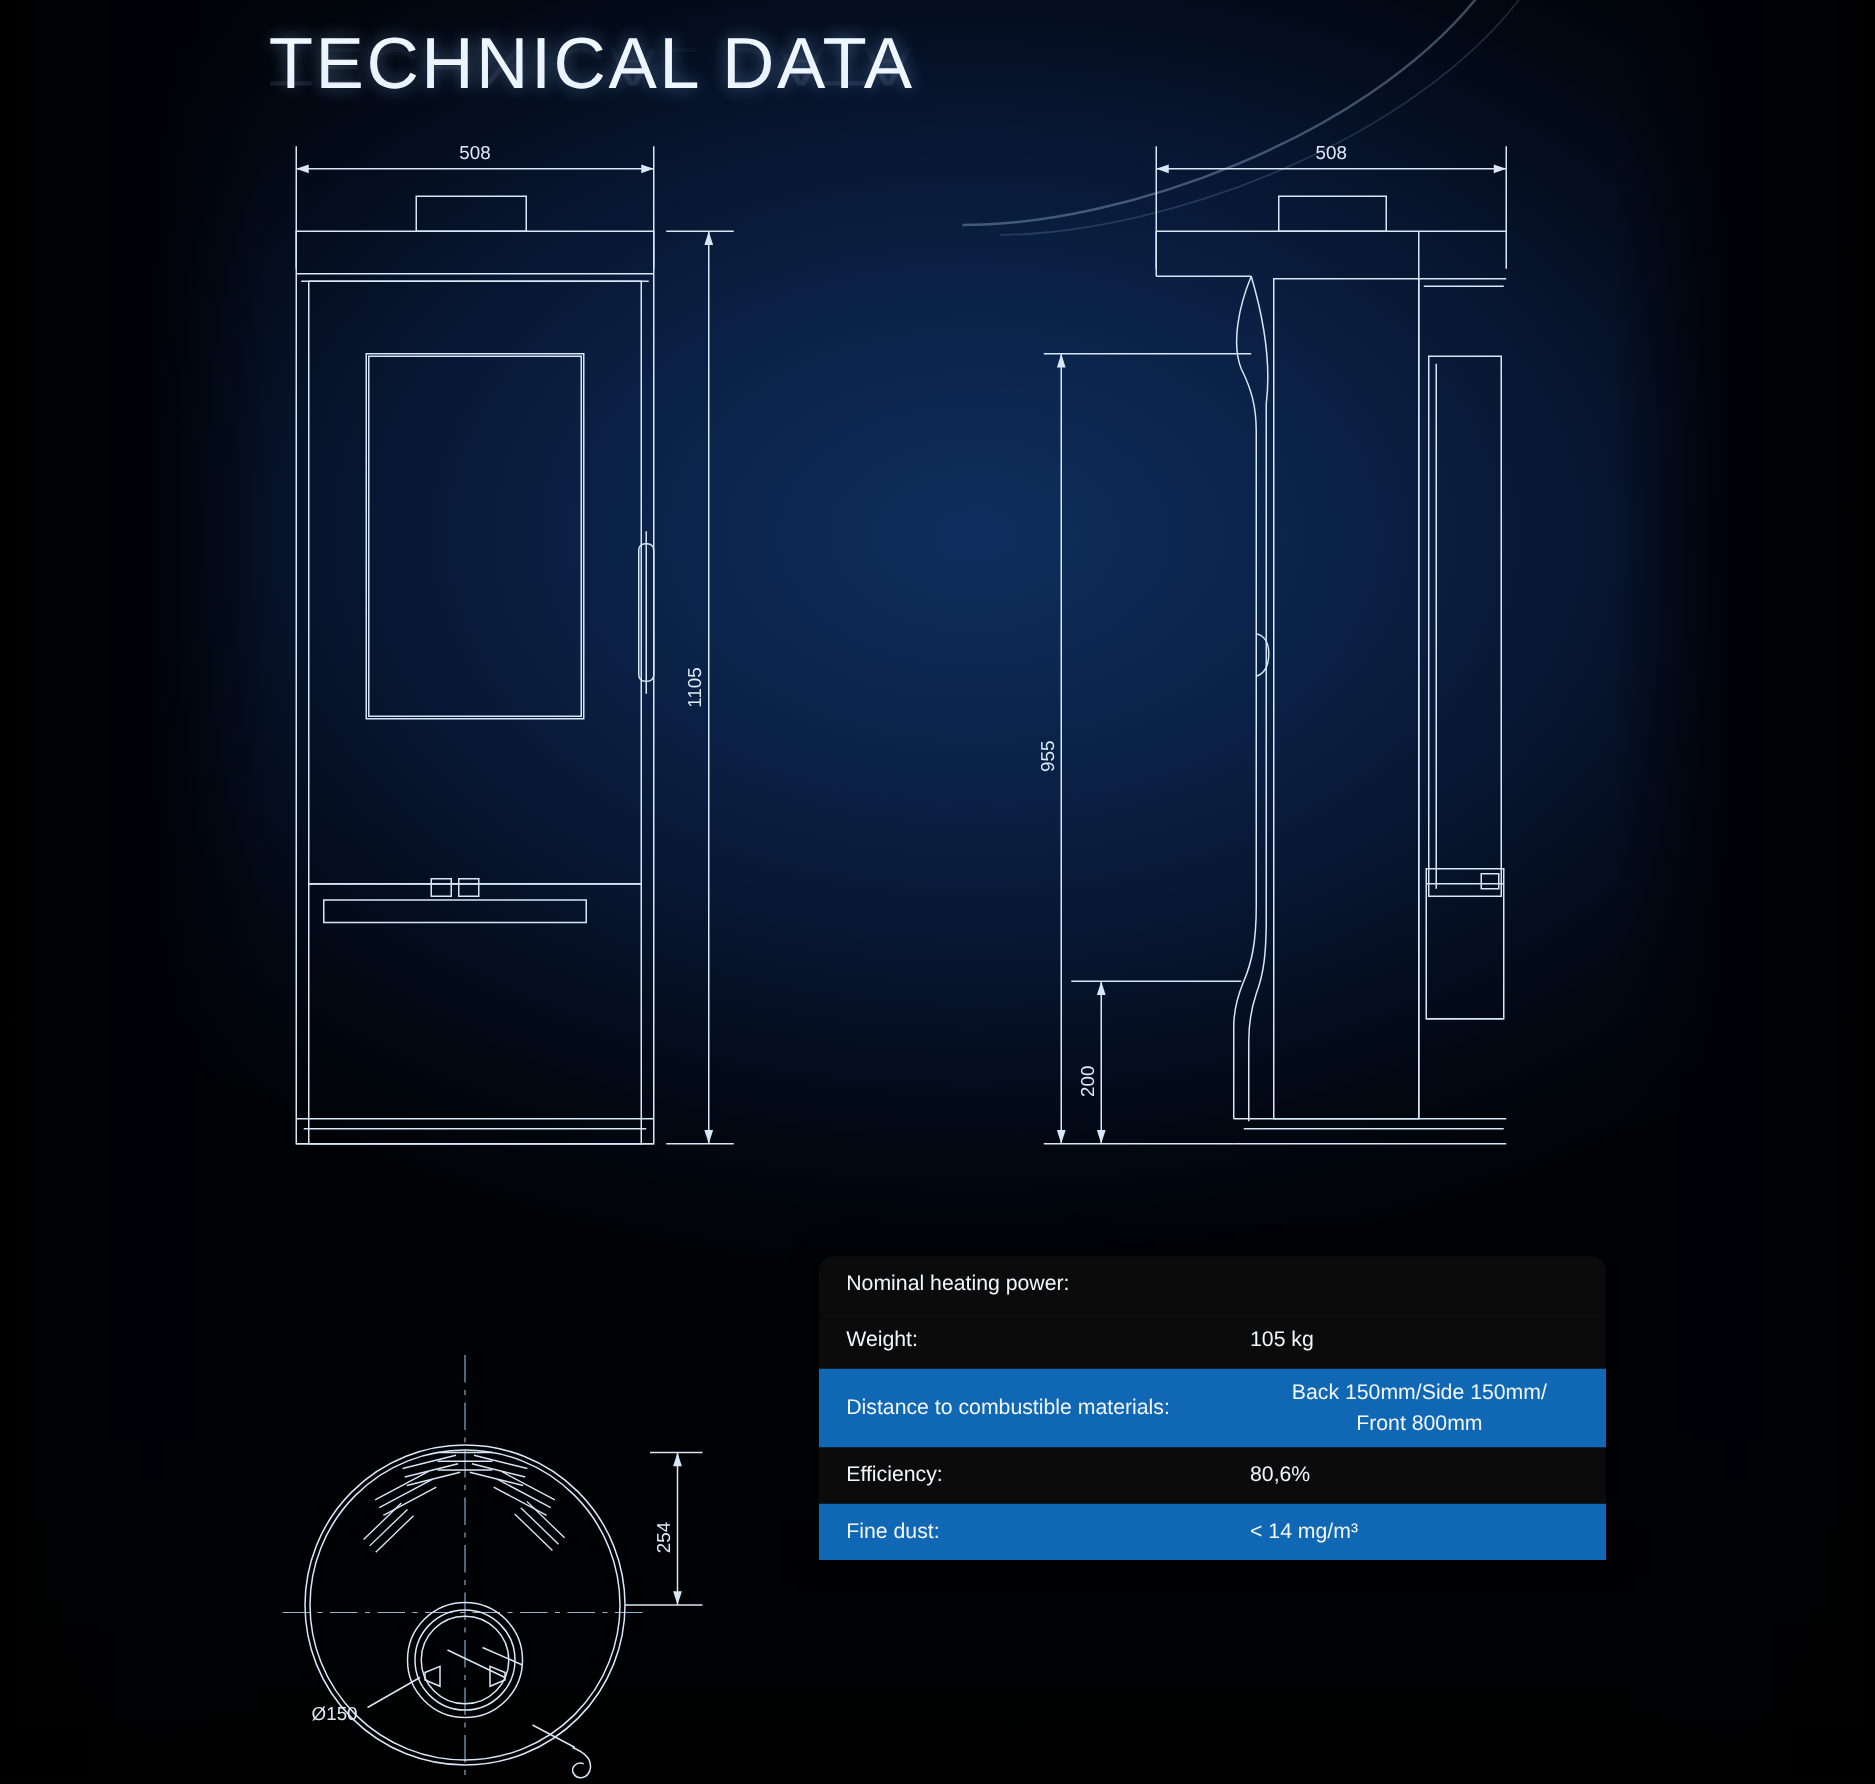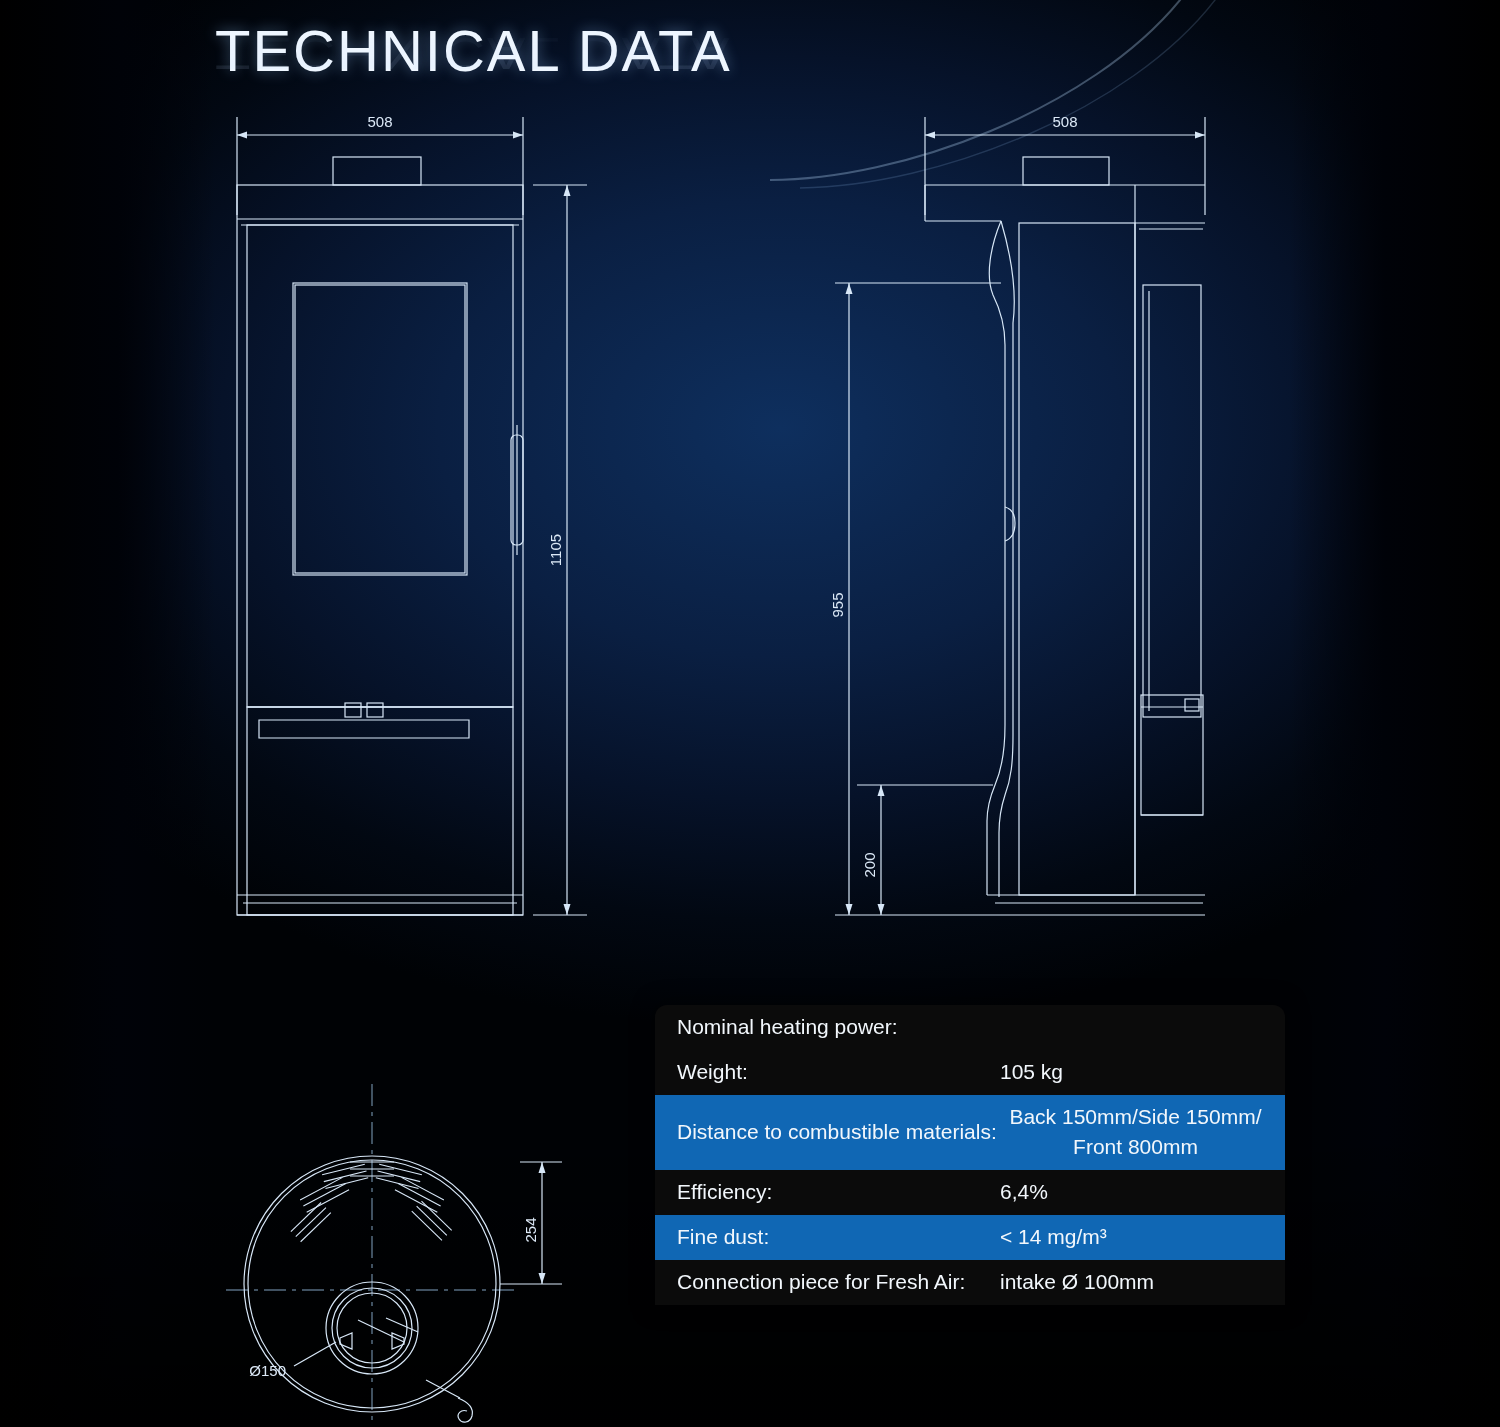--- a/index.html
+++ b/index.html
@@ -111,21 +111,21 @@
     top: 1005px;
     width: 630px;
     border-radius: 12px 12px 0 0;
     overflow: hidden;
     box-shadow: 0 0 22px rgba(0,0,0,0.6);
   }
   .spec-row {
     display: flex;
     align-items: center;
     min-height: 45px;
-    font-size: 21px;
+    font-size: 17px;
     color: #f2f7fc;
   }
   .spec-row.dark { background: #0b0b0b; }
   .spec-row.blue { background: #1067b4; }
   .spec-label {
     flex: 0 0 345px;
     padding: 7px 0 7px 22px;
     box-sizing: border-box;
     line-height: 1.45;
   }
@@ -342,28 +342,24 @@
     </div>
 
     <div class="spec-row blue">
       <div class="spec-label">Distance to combustible materials:</div>
       <div class="spec-value" style="white-space: pre-line; text-align: center;">Back 150mm/Side 150mm/
 Front 800mm</div>
     </div>
 
     <div class="spec-row dark">
       <div class="spec-label">Efficiency:</div>
-      <div class="spec-value">6,4%</div>
+      <div class="spec-value">80,6%</div>
     </div>
 
     <div class="spec-row blue">
       <div class="spec-label">Fine dust:</div>
       <div class="spec-value">&lt; 14 mg/m³</div>
     </div>
 
-    <div class="spec-row dark">
-      <div class="spec-label">Connection piece for Fresh Air:</div>
-      <div class="spec-value">intake Ø 100mm</div>
-    </div>
 
   </div>
 
 </div>
 
 </body></html>

